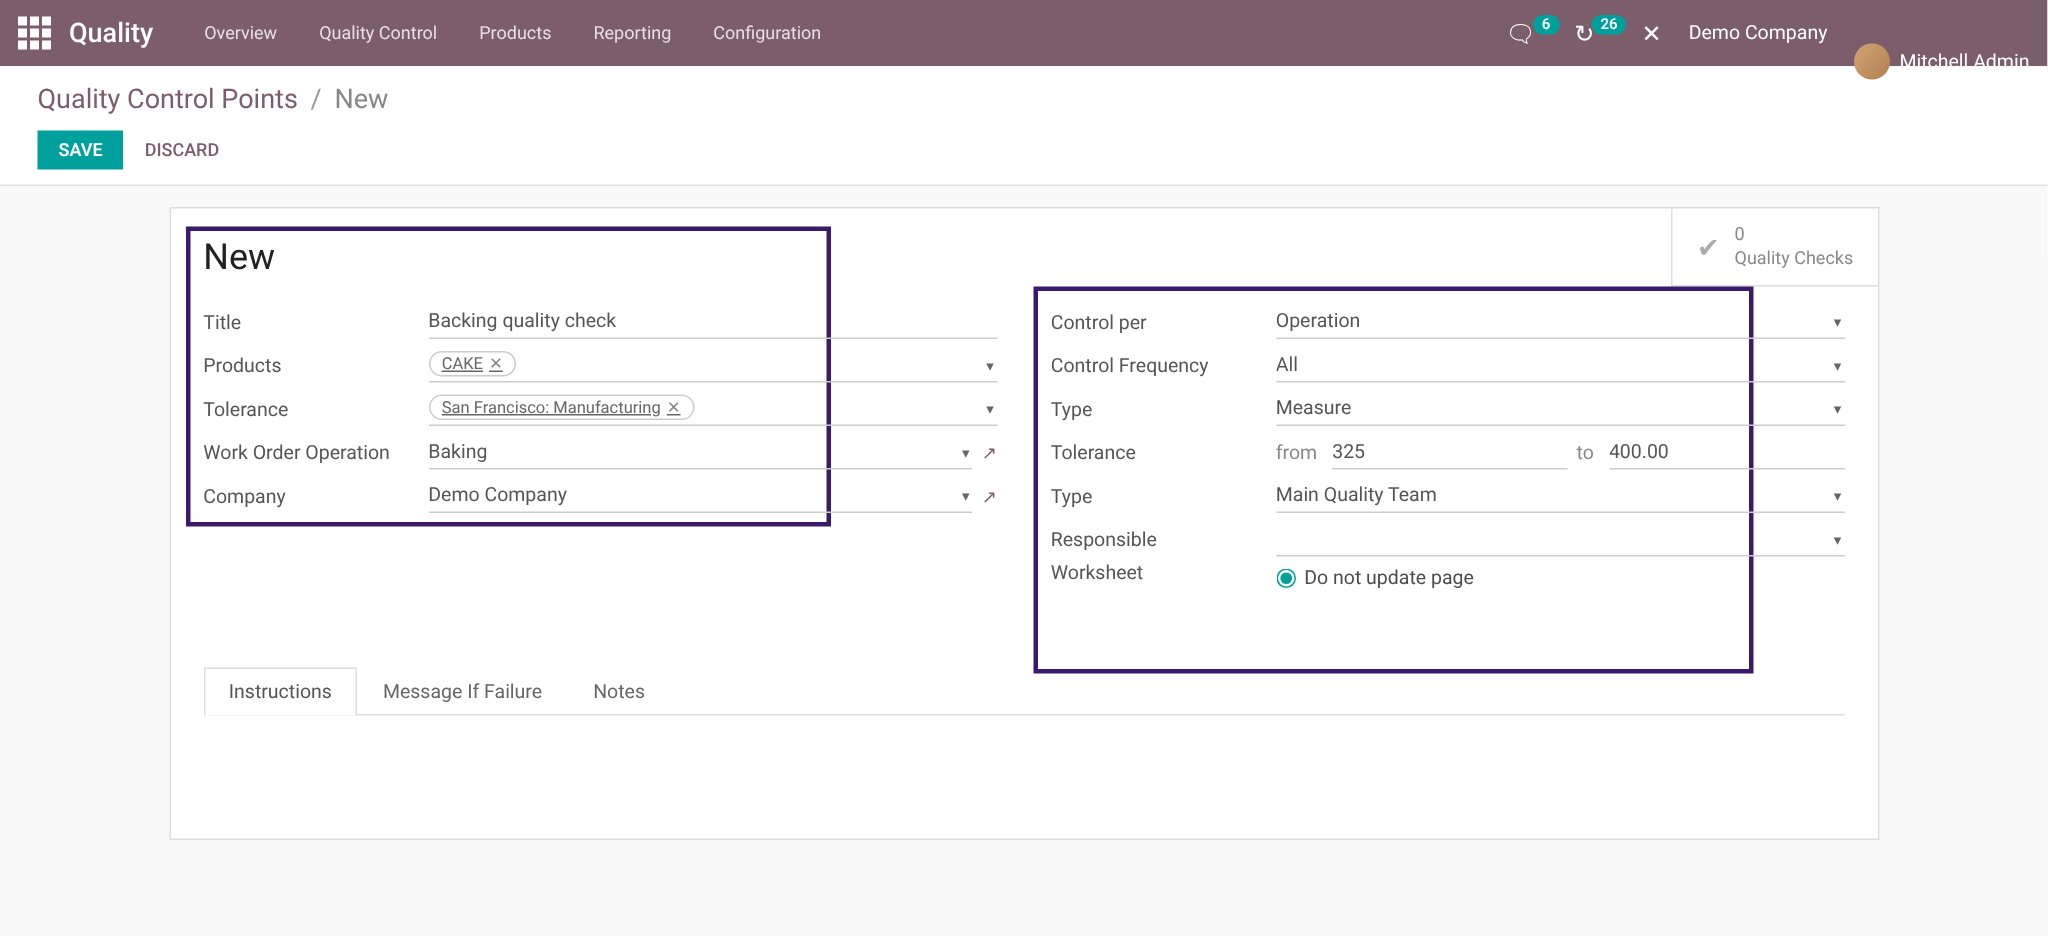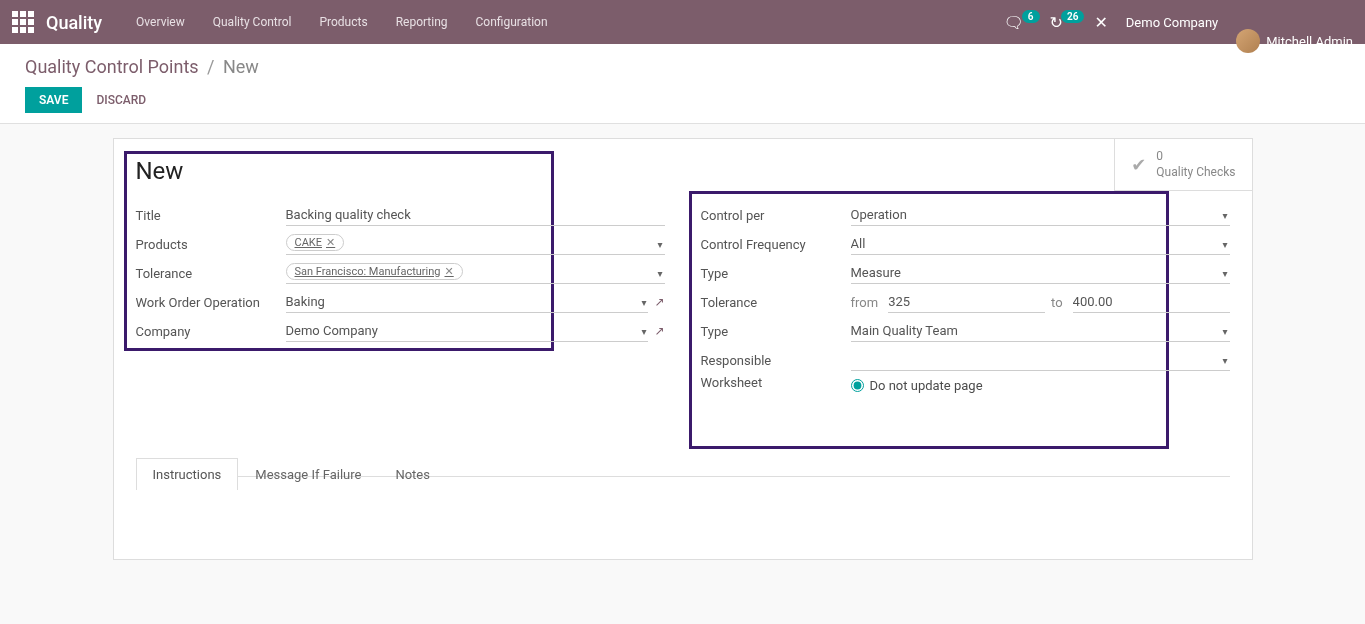--- a/index.html
+++ b/index.html
@@ -58,21 +58,21 @@
 .inline-pair input { flex: 1; }
 .unit-input { width: 140px; }
 .static-txt { font-size: 13px; color: #888; margin-right: 4px; }
 
 .radio-row { display: flex; align-items: center; gap: 6px; padding: 3px 0; }
 .radio-row input[type=radio] { accent-color: #00a09d; cursor: pointer; }
 .radio-row label { font-size: 13px; cursor: pointer; }
 
 
 .tabs { margin-top: 40px; border-bottom: 1px solid #ddd; display: flex; }
-.tab { padding: 8px 16px; font-size: 13px; color: #666; cursor: pointer; border: 1px solid transparent; border-bottom: none; position: relative; top: 14px; }
+.tab { padding: 8px 16px; font-size: 13px; color: #666; cursor: pointer; border: 1px solid transparent; border-bottom: none; position: relative; top: 1px; }
 .tab.active { border-color: #ddd; background: #fff; color: #555; }
 
 
 .scroll-area { overflow-y: scroll; height: 580px; }
 </style>
 </head>
 <body>
 
 <div class="navbar">
   <div class="apps-icon">

